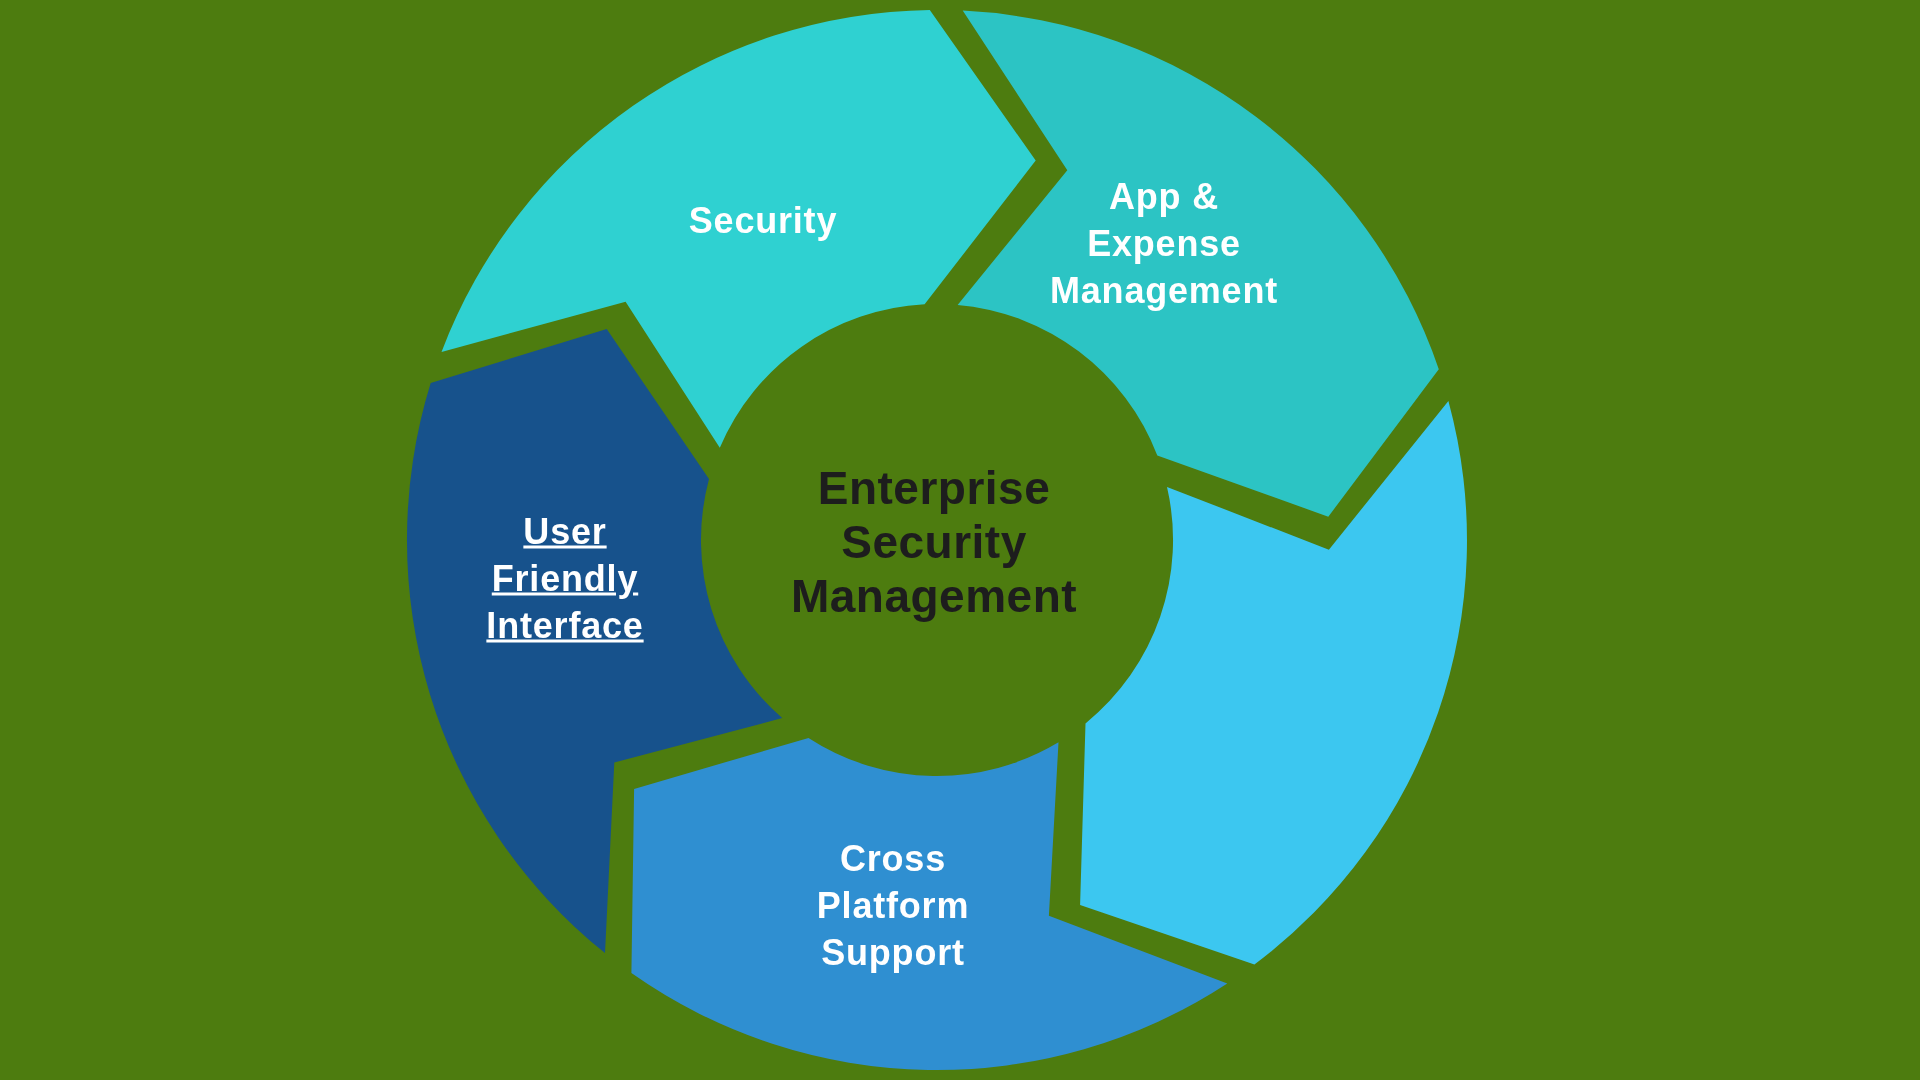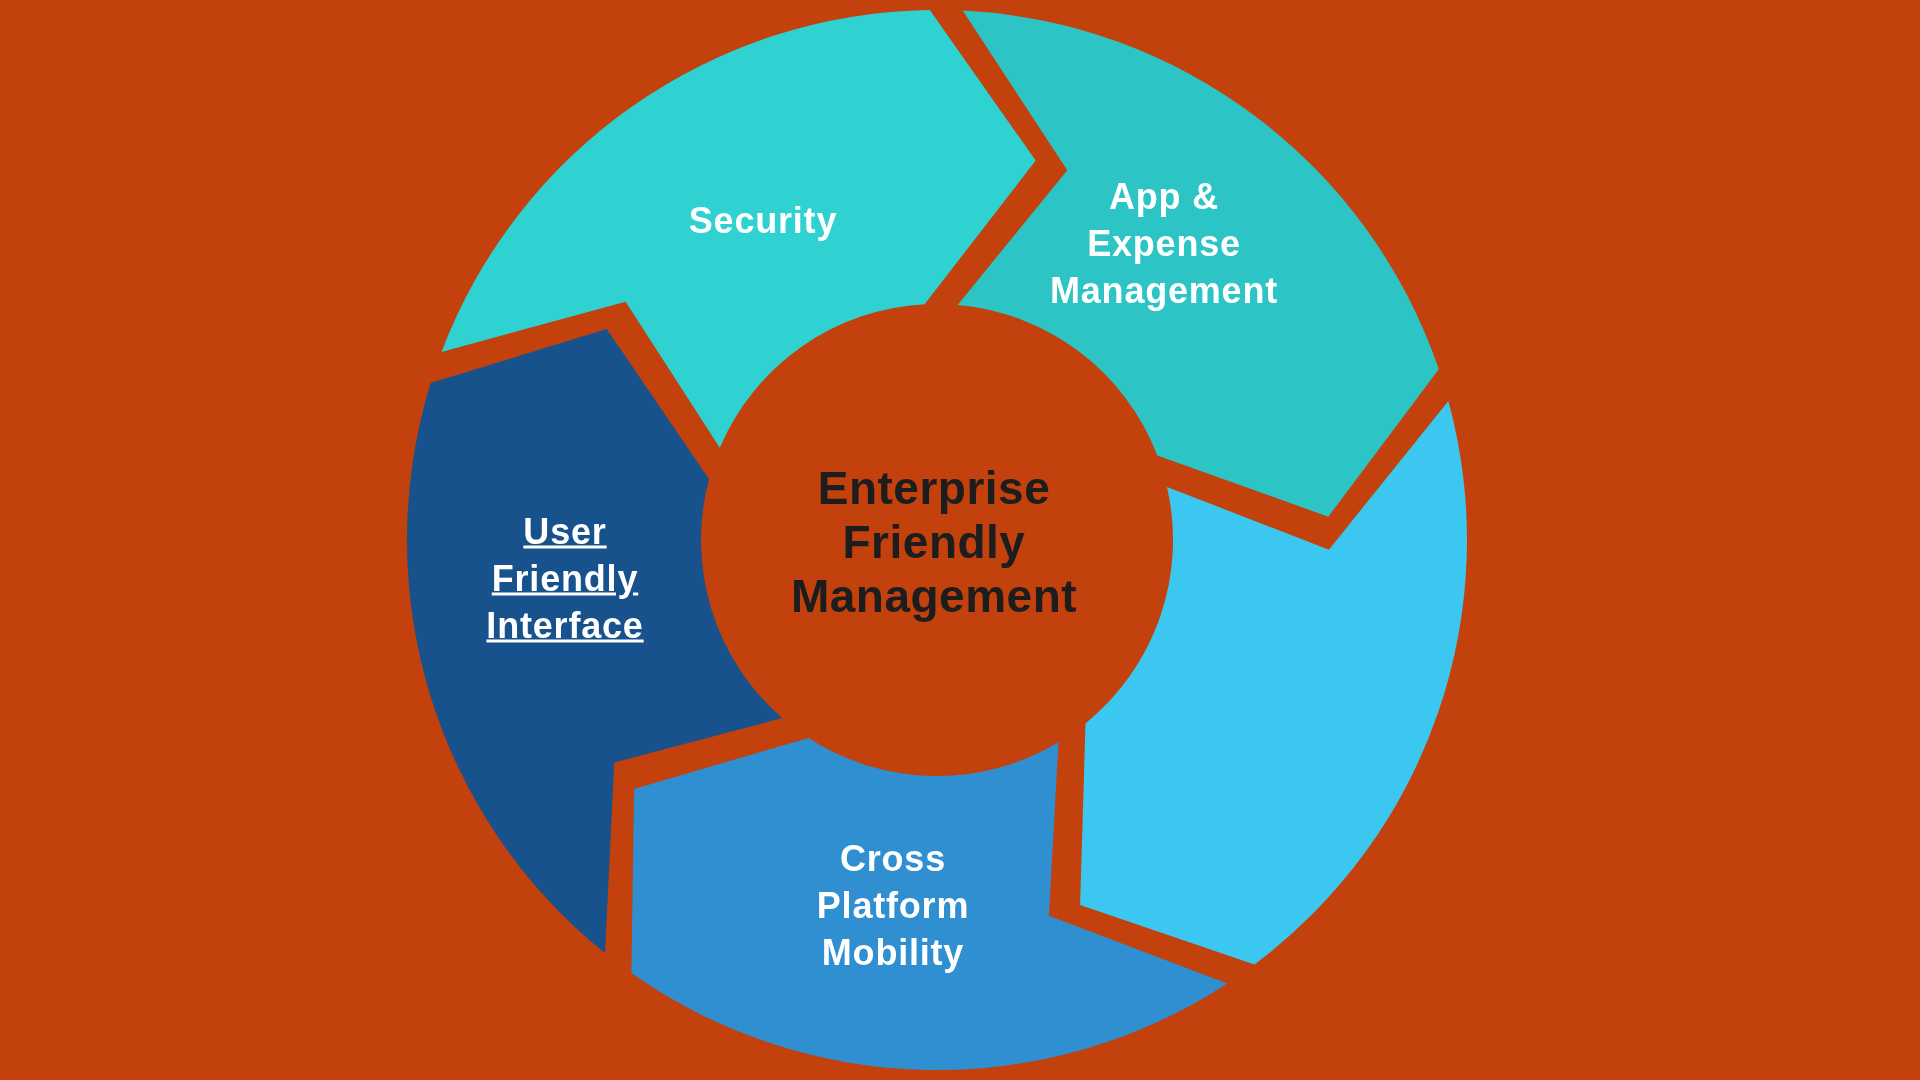--- a/index.html
+++ b/index.html
@@ -8,21 +8,21 @@
     width: 1920px;
     height: 1080px;
     background: #ffffff;
     overflow: hidden;
     font-family: "Liberation Sans", sans-serif;
   }
   .stage {
     position: relative;
     width: 1920px;
     height: 1080px;
-    background: #c2410c;
+    background: #4d7c0f;
   }
   #cycle-svg {
     position: absolute;
     left: 0;
     top: 0;
     width: 1920px;
     height: 1080px;
     display: block;
   }
   .seg-label {
@@ -72,23 +72,23 @@
 
   <div class="seg-label pos-security">Security</div>
 
   <div class="seg-label pos-app">App &amp;
 Expense
 Management</div>
 
 
   <div class="seg-label pos-cross">Cross
 Platform
-Mobility</div>
+Support</div>
 
   <div class="seg-label pos-user">User
 Friendly
 Interface</div>
 
   <div class="center-title pos-center">Enterprise
-Friendly
+Security
 Management</div>
 
 </div>
 
 </body></html>

